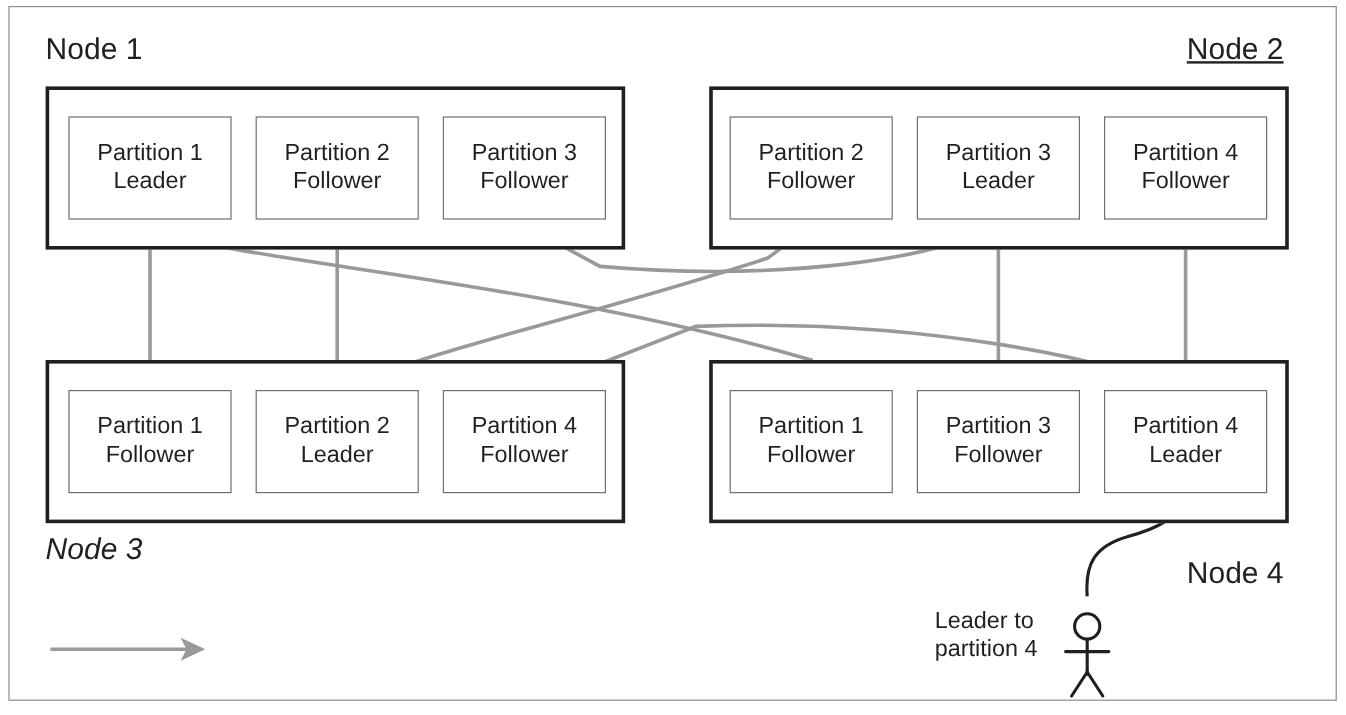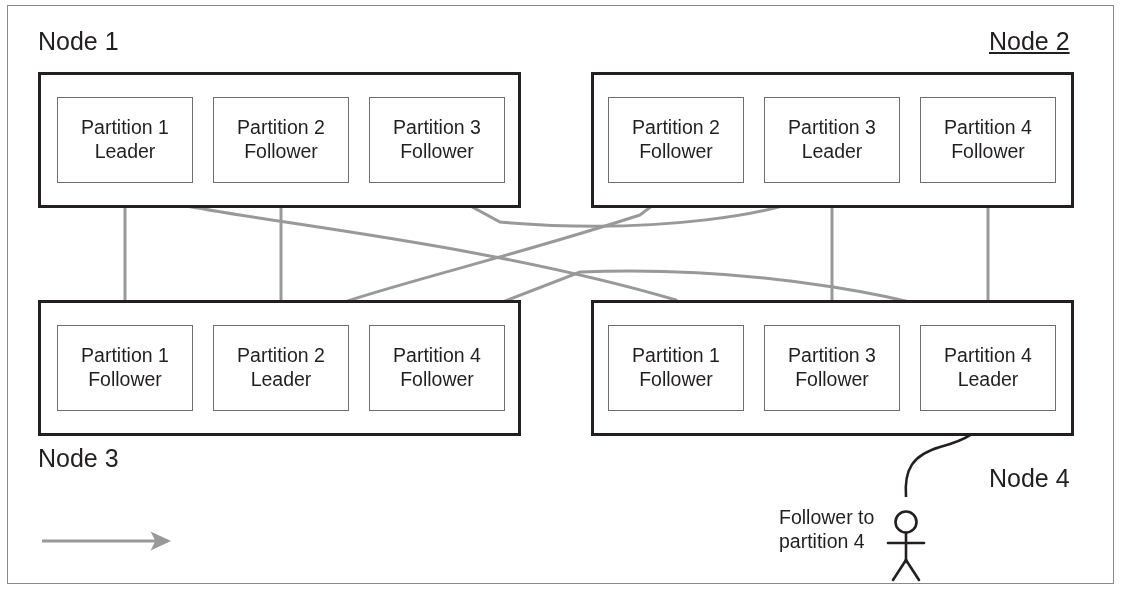--- a/index.html
+++ b/index.html
@@ -106,21 +106,21 @@
   <div class="partition" style="left:764px;top:97px;width:136px;height:86px;">
     <span class="p-line">Partition 3</span>
     <span class="p-line">Leader</span>
   </div>
   <div class="partition" style="left:920px;top:97px;width:136px;height:86px;">
     <span class="p-line">Partition 4</span>
     <span class="p-line">Follower</span>
   </div>
 
   <div class="node-box" style="left:38px;top:300px;width:483px;height:136px;"></div>
-  <div class="node-label" style="left:38px;top:444px;">Node 3</div>
+  <div class="node-label" style="left:38px;top:444px;font-style:italic;">Node 3</div>
 
   <div class="partition" style="left:57px;top:325px;width:136px;height:86px;">
     <span class="p-line">Partition 1</span>
     <span class="p-line">Follower</span>
   </div>
   <div class="partition" style="left:213px;top:325px;width:136px;height:86px;">
     <span class="p-line">Partition 2</span>
     <span class="p-line">Leader</span>
   </div>
   <div class="partition" style="left:369px;top:325px;width:136px;height:86px;">
@@ -139,17 +139,17 @@
     <span class="p-line">Partition 3</span>
     <span class="p-line">Follower</span>
   </div>
   <div class="partition" style="left:920px;top:325px;width:136px;height:86px;">
     <span class="p-line">Partition 4</span>
     <span class="p-line">Leader</span>
   </div>
 
 
   <div class="writer-text" style="left:779px;top:505px;text-align:left;">
-    <div>Follower to</div>
+    <div>Leader to</div>
     <div>partition 4</div>
   </div>
 
 </div>
 
 </body></html>

